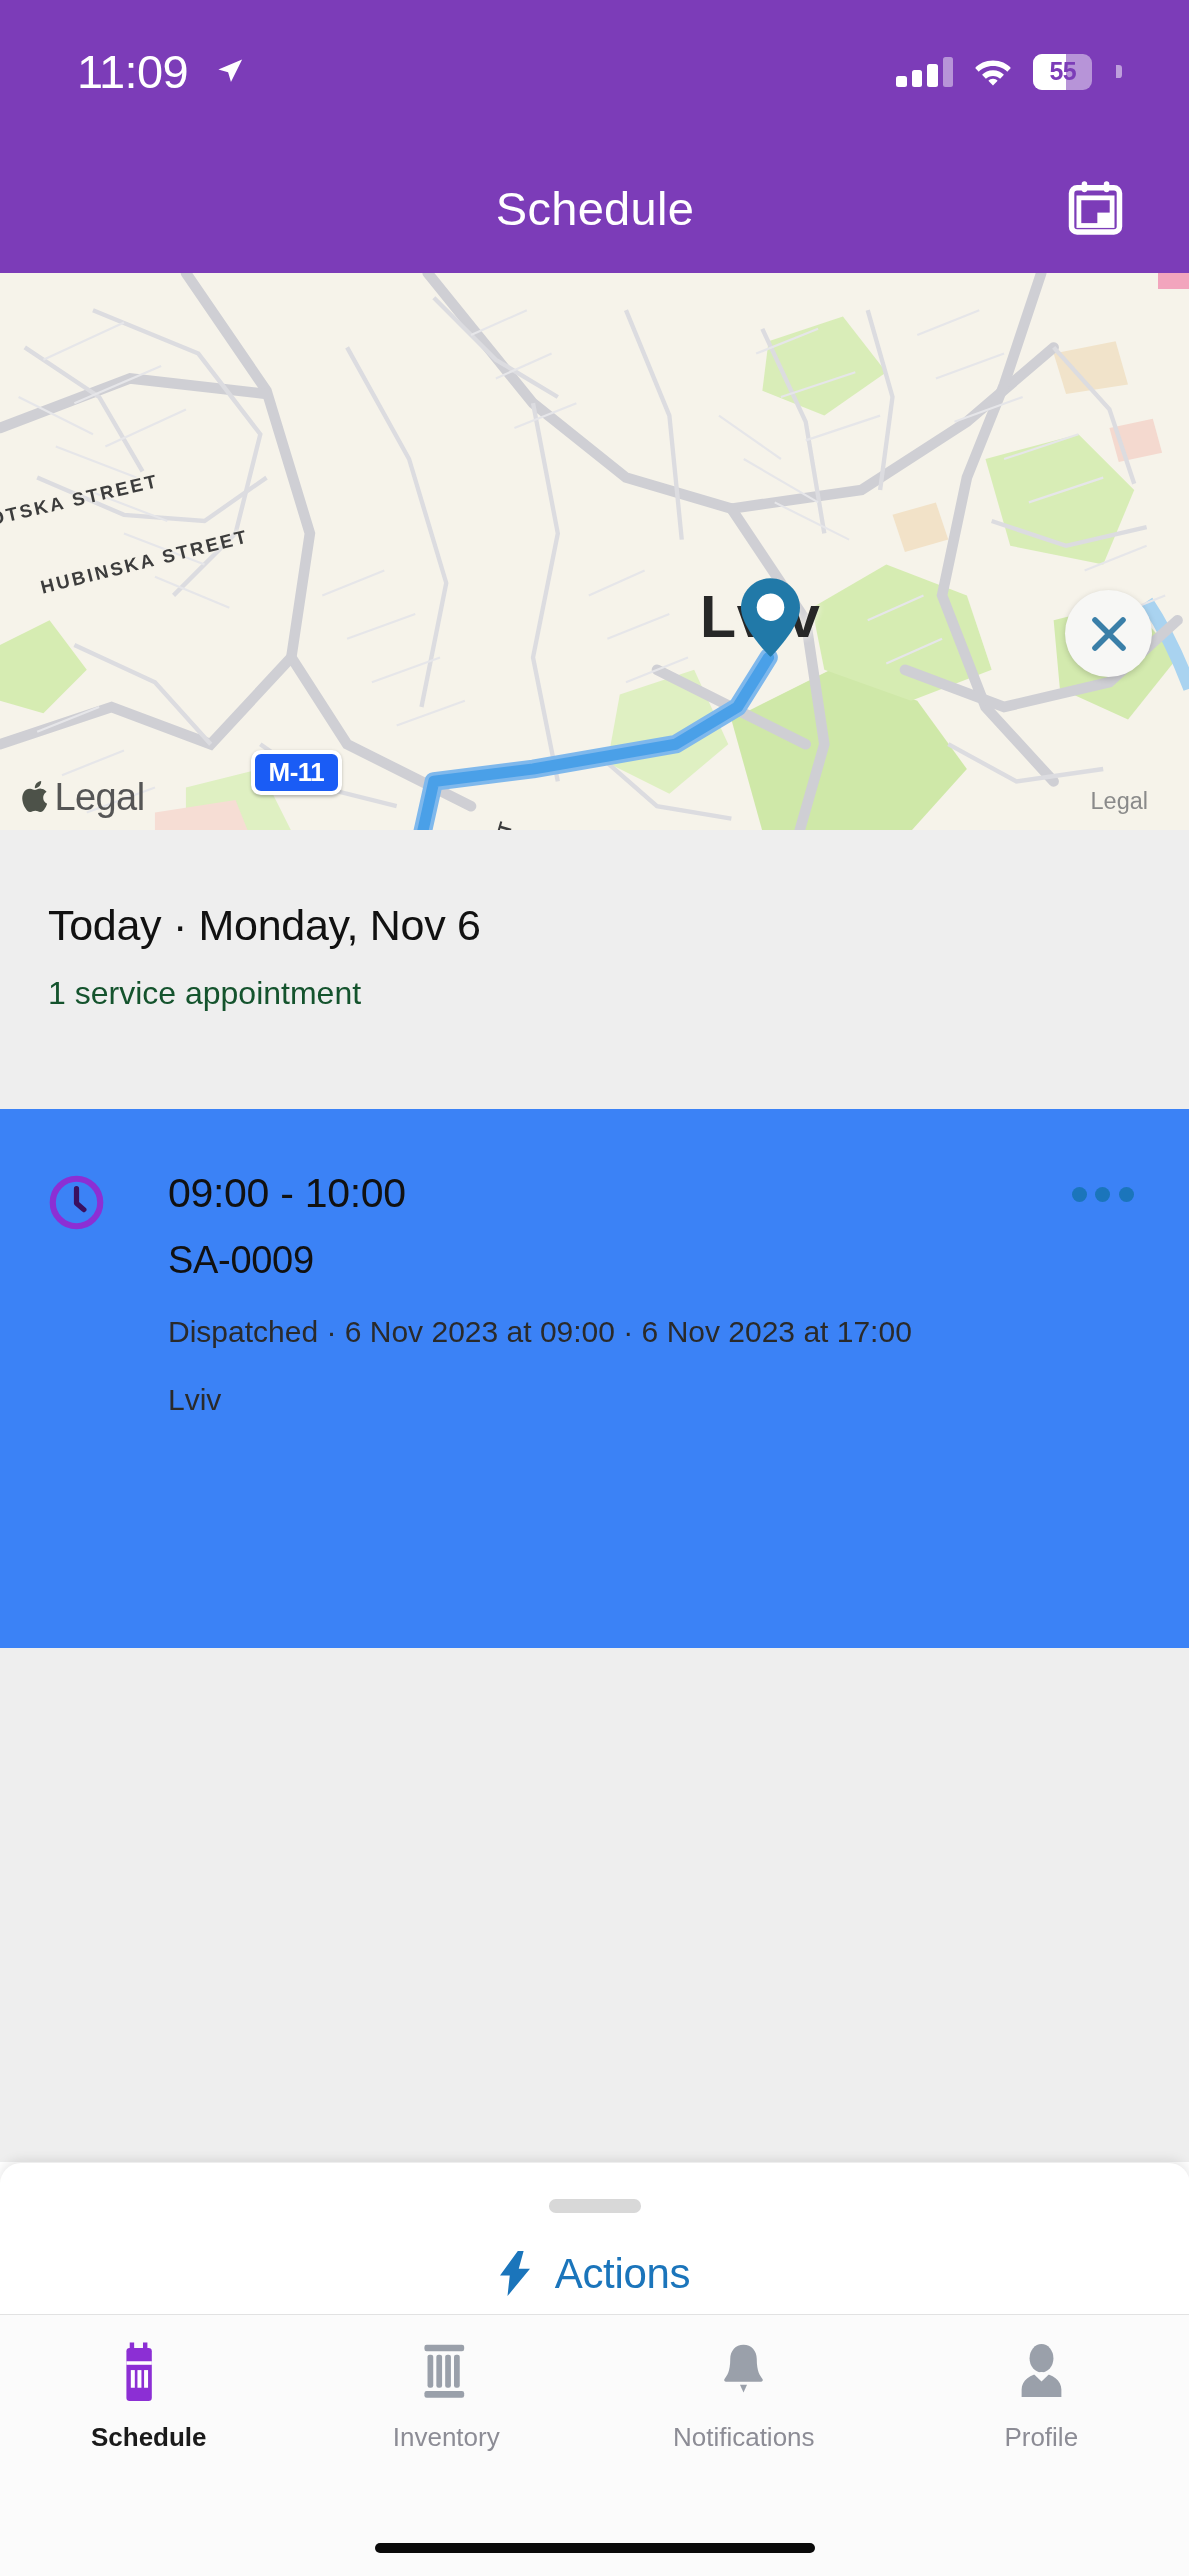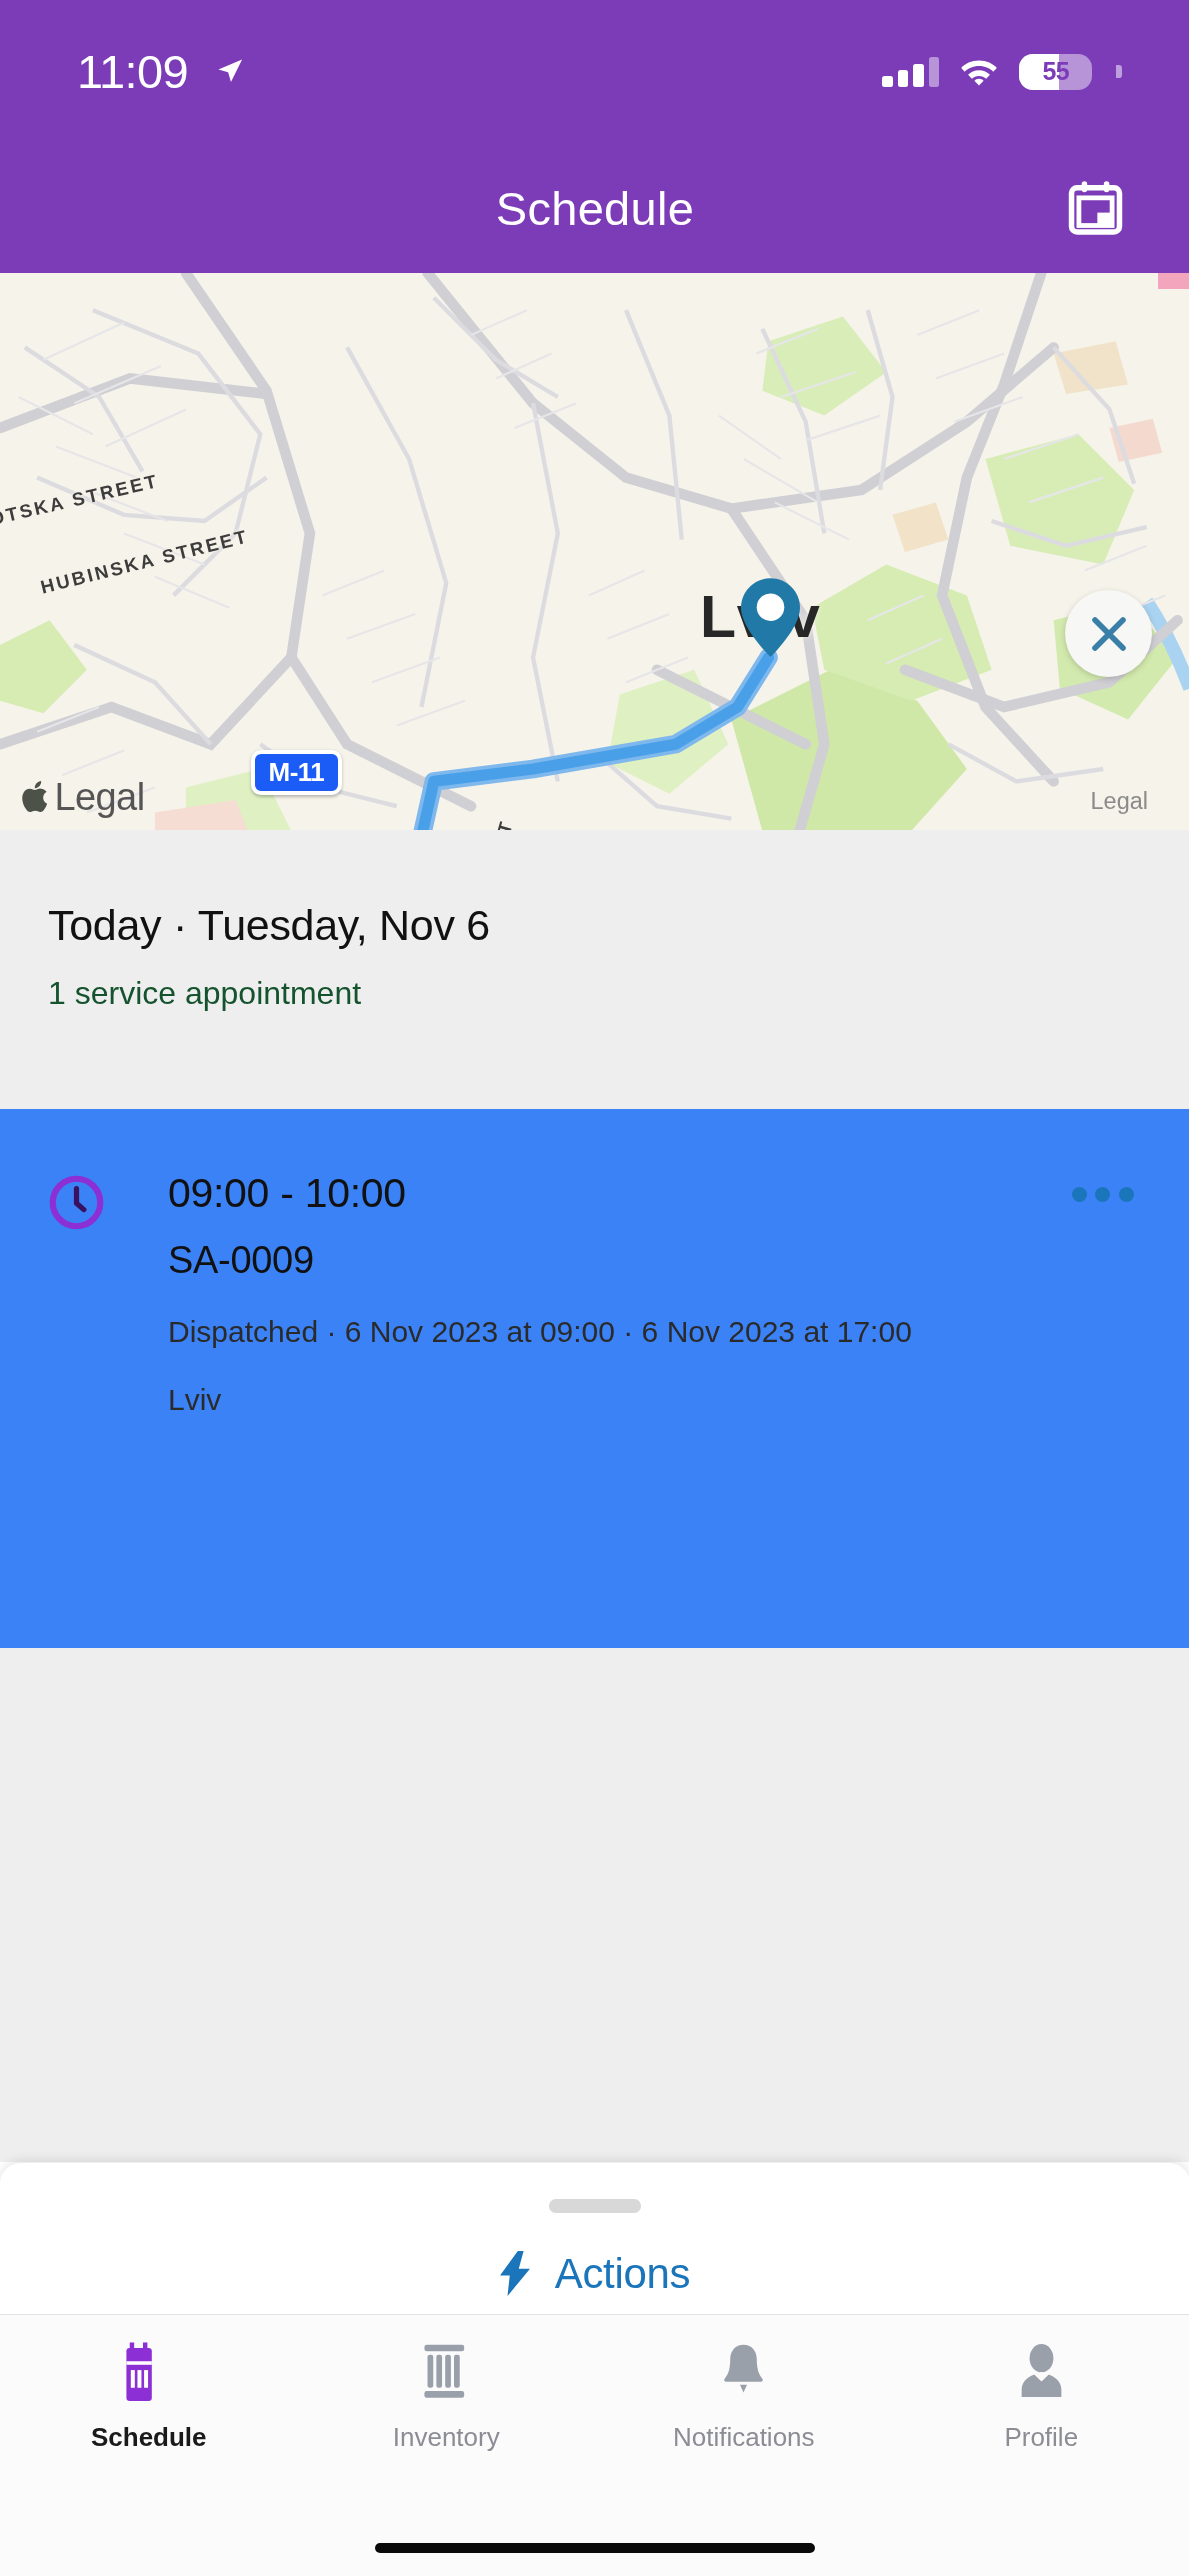--- a/index.html
+++ b/index.html
@@ -23,21 +23,21 @@
   .loc-arrow { width:28.5px; height:28.5px; display:block; }
   .sb-right { display:flex; align-items:center; gap:21px; }
   .signal { display:flex; align-items:flex-end; gap:5px; height:31px; }
   .signal i { display:block; width:10.5px; background:#fff; border-radius:2.5px; }
   .signal i:nth-child(1){ height:11px; }
   .signal i:nth-child(2){ height:17.4px; }
   .signal i:nth-child(3){ height:23.5px; }
   .signal i:nth-child(4){ height:30px; background:rgba(255,255,255,.45); }
   .wifi { width:38px; height:28.5px; }
   .battery {
-    position:relative; width:73px; height:36px; border-radius:14px;
+    position:relative; width:59px; height:36px; border-radius:9px;
     background:rgba(255,255,255,.45); overflow:hidden;
     display:flex; align-items:center; justify-content:center;
   }
   .battery .fill { position:absolute; left:0; top:0; bottom:0; width:55%; background:#fff; }
   .battery .lvl { position:relative; color:var(--brand); font-size:25px; font-weight:700; letter-spacing:-0.6px; }
   .batt-cap { width:6.2px; height:13.6px; background:rgba(255,255,255,.5); border-radius:0 3.1px 3.1px 0; margin-left:2.5px; }
 
   
   .navbar {
     position:absolute; top:143px; left:0; width:1190px; height:130px;
@@ -283,21 +283,21 @@
         <svg viewBox="0 0 24 28" width="32" height="36">
             <path d="M17.6 14.6c0-3.1 2.5-4.6 2.6-4.7-1.4-2.1-3.6-2.3-4.4-2.4-1.9-.2-3.6 1.1-4.6 1.1-.9 0-2.4-1.1-4-1-2 .03-3.9 1.2-4.9 3-2.1 3.7-.5 9.1 1.5 12.1 1 1.5 2.2 3.1 3.8 3 1.5-.06 2.1-1 3.9-1s2.3 1 3.9.96c1.6-.03 2.6-1.5 3.6-3 1.1-1.7 1.6-3.4 1.6-3.5-.04-.02-3-1.2-3-4.6zM14.8 5.4c.8-1 1.4-2.4 1.2-3.8-1.2.05-2.7.8-3.6 1.8-.8.9-1.5 2.3-1.3 3.7 1.3.1 2.7-.7 3.7-1.7z" fill="#4d5249"></path>
           </svg>
       </span>
       <span class="word">Legal</span>
     </span>
     <span class="legal">Legal</span>
   </div>
 
   <div class="dayhead">
-    <div class="day-title">Today  ·  Tuesday, Nov 6</div>
+    <div class="day-title">Today  ·  Monday, Nov 6</div>
     <div class="day-sub">1 service appointment</div>
   </div>
 
   <div class="card">
     <div class="card-row1">
       <span class="clock-ic">
         <svg viewBox="0 0 24 24" width="57" height="57">
           <circle cx="12" cy="12" r="10" fill="none" stroke="#8c2fd4" stroke-width="2.6"></circle>
           <path d="M12 6.2 V12.3 L15.1 15" stroke="#3a1060" stroke-width="2.2" fill="none" stroke-linecap="round" stroke-linejoin="round"></path>
         </svg>

